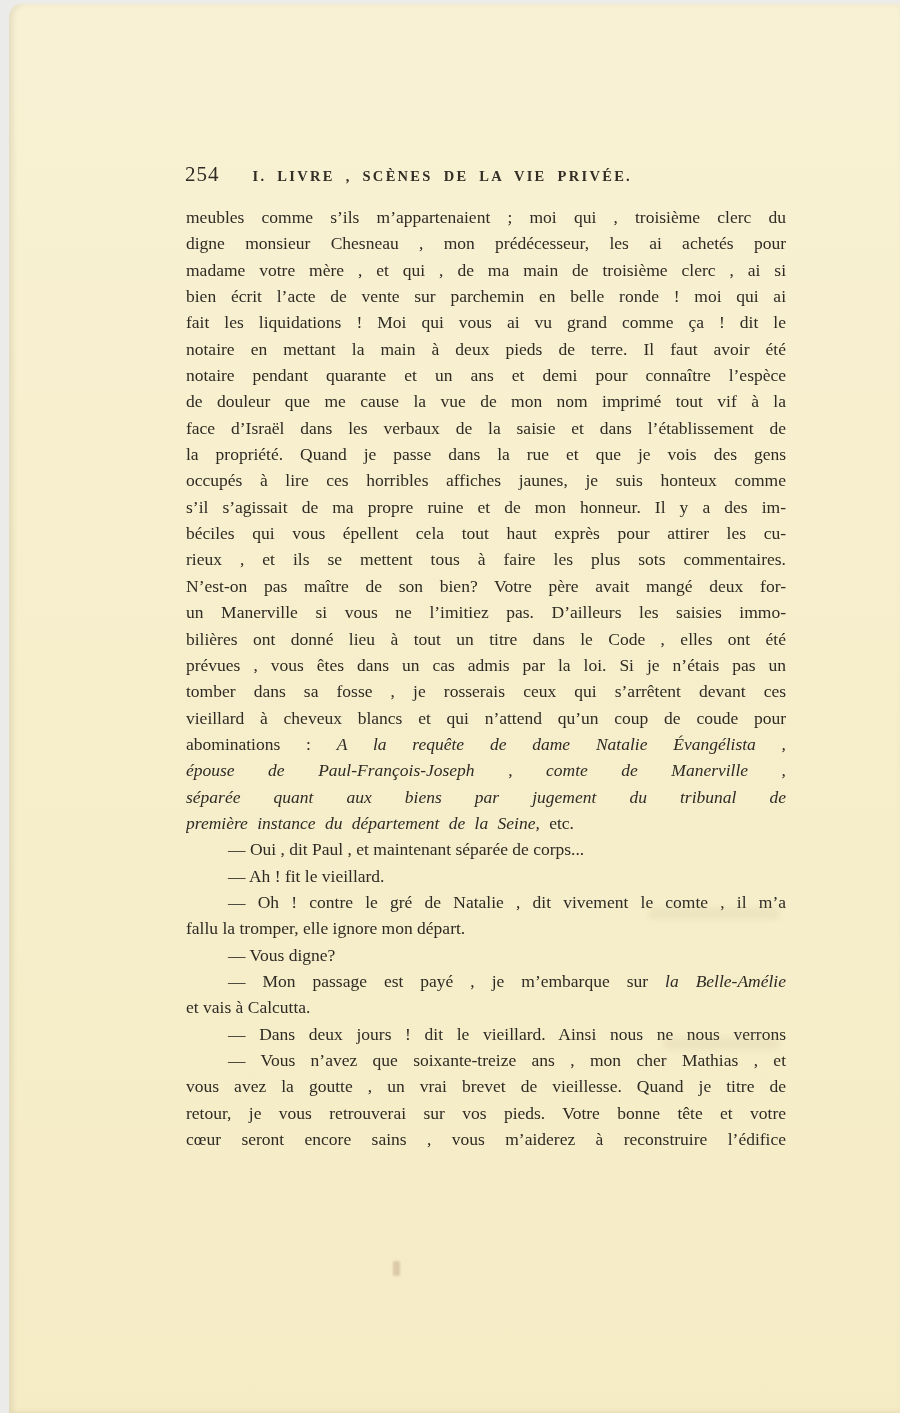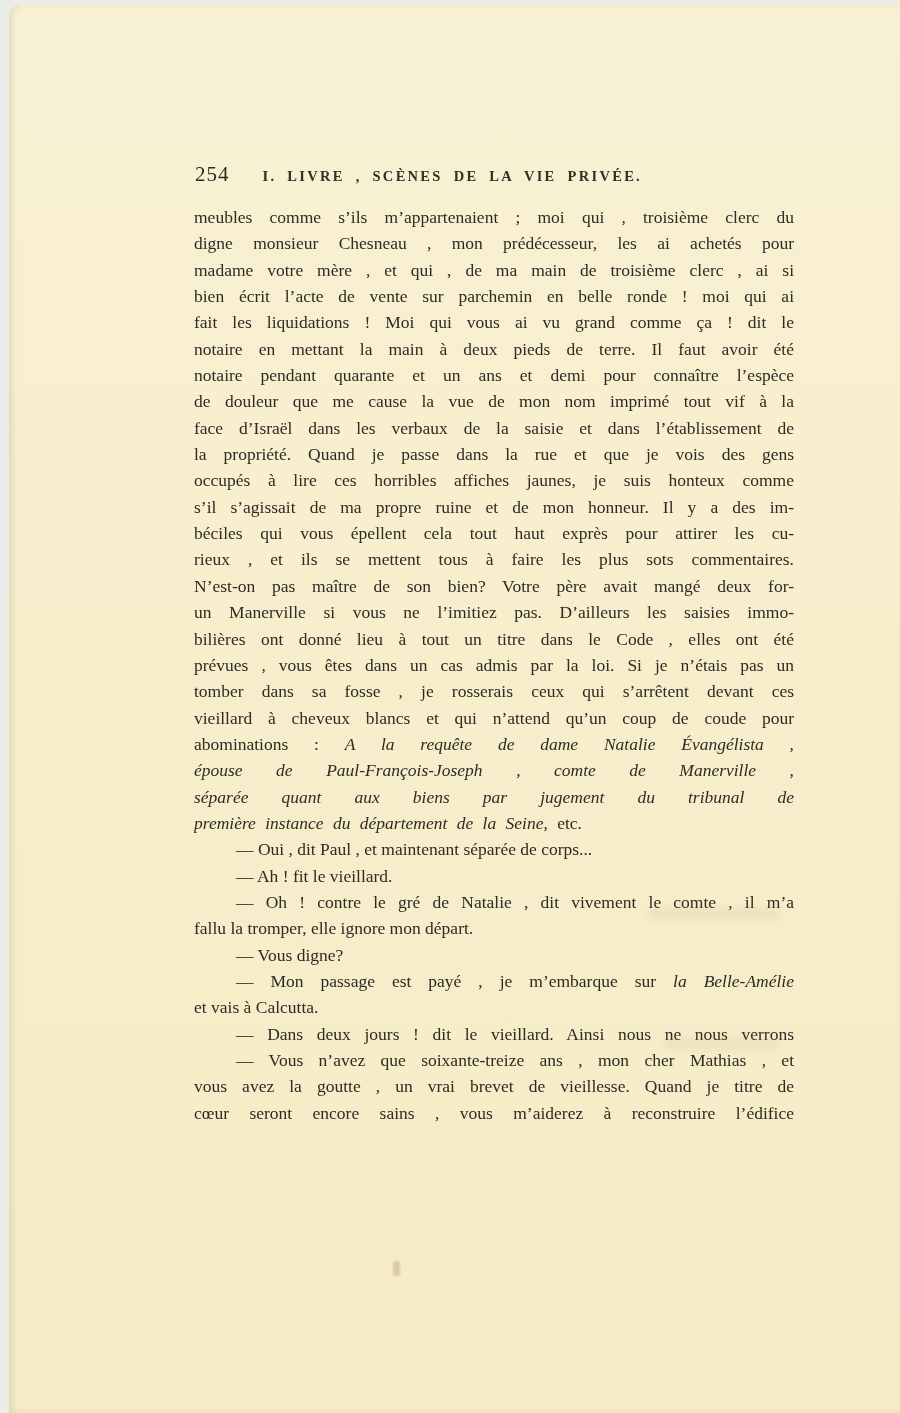--- a/index.html
+++ b/index.html
@@ -12,40 +12,40 @@
   .page {
     position: absolute;
     left: 9px; top: 3px; right: 0; bottom: 0;
     background: linear-gradient(180deg, #f8f1d4 0%, #f7efcd 35%, #f5ecc6 100%);
     border-top-left-radius: 14px;
     box-shadow: inset 3px 0 6px rgba(110, 98, 62, 0.16),
                 inset 0 2px 2px rgba(255, 255, 255, 0.45);
   }
   .header {
     position: absolute;
-    top: 159px; left: 169px; width: 600px; height: 26px;
+    top: 159px; left: 159px; width: 600px; height: 26px;
     color: var(--ink, #2f2b24);
     white-space: nowrap;
   }
   .pagenum {
     font-size: 21px;
     letter-spacing: 1px;
     margin-left: 17px;
   }
   .runtitle {
     font-size: 14.5px;
     font-weight: bold;
     letter-spacing: 2.3px;
     word-spacing: 5px;
     margin-left: 33px;
     color: #332f26;
   }
   .text-block {
     position: absolute;
-    top: 201px; left: 185px; width: 600px;
+    top: 201px; left: 177px; width: 600px;
     color: var(--ink, #2f2b24);
     font-size: 17.5px;
   }
   .line {
     height: 26.35px;
     line-height: 26.35px;
     overflow: hidden;
     text-align: left;
   }
   .line.j {
@@ -107,18 +107,19 @@
       <div class="line ind"><span>— Oui , dit Paul , et maintenant séparée de corps...</span></div>
       <div class="line ind"><span>— Ah ! fit le vieillard.</span></div>
       <div class="line j ind"><span>— Oh ! contre le gré de Natalie , dit vivement le comte , il m’a</span></div>
       <div class="line"><span>fallu la tromper, elle ignore mon départ.</span></div>
       <div class="line ind"><span>— Vous digne?</span></div>
       <div class="line j ind"><span>— Mon passage est payé , je m’embarque sur </span><span class="it">la Belle-Amélie</span></div>
       <div class="line"><span>et vais à Calcutta.</span></div>
       <div class="line j ind"><span>— Dans deux jours ! dit le vieillard. Ainsi nous ne nous verrons</span></div>
       <div class="line j ind"><span>— Vous n’avez que soixante-treize ans , mon cher Mathias , et</span></div>
       <div class="line j"><span>vous avez la goutte , un vrai brevet de vieillesse. Quand je titre de</span></div>
+      <div class="line j"><span>retour, je vous retrouverai sur vos pieds. Votre bonne tête et votre</span></div>
       <div class="line j"><span>cœur seront encore sains , vous m’aiderez à reconstruire l’édifice</span></div>
     </div>
   <div class="smudge s1"></div>
   <div class="smudge s2"></div>
   <div class="artifact"></div>
 </div>
 
 </body></html>

